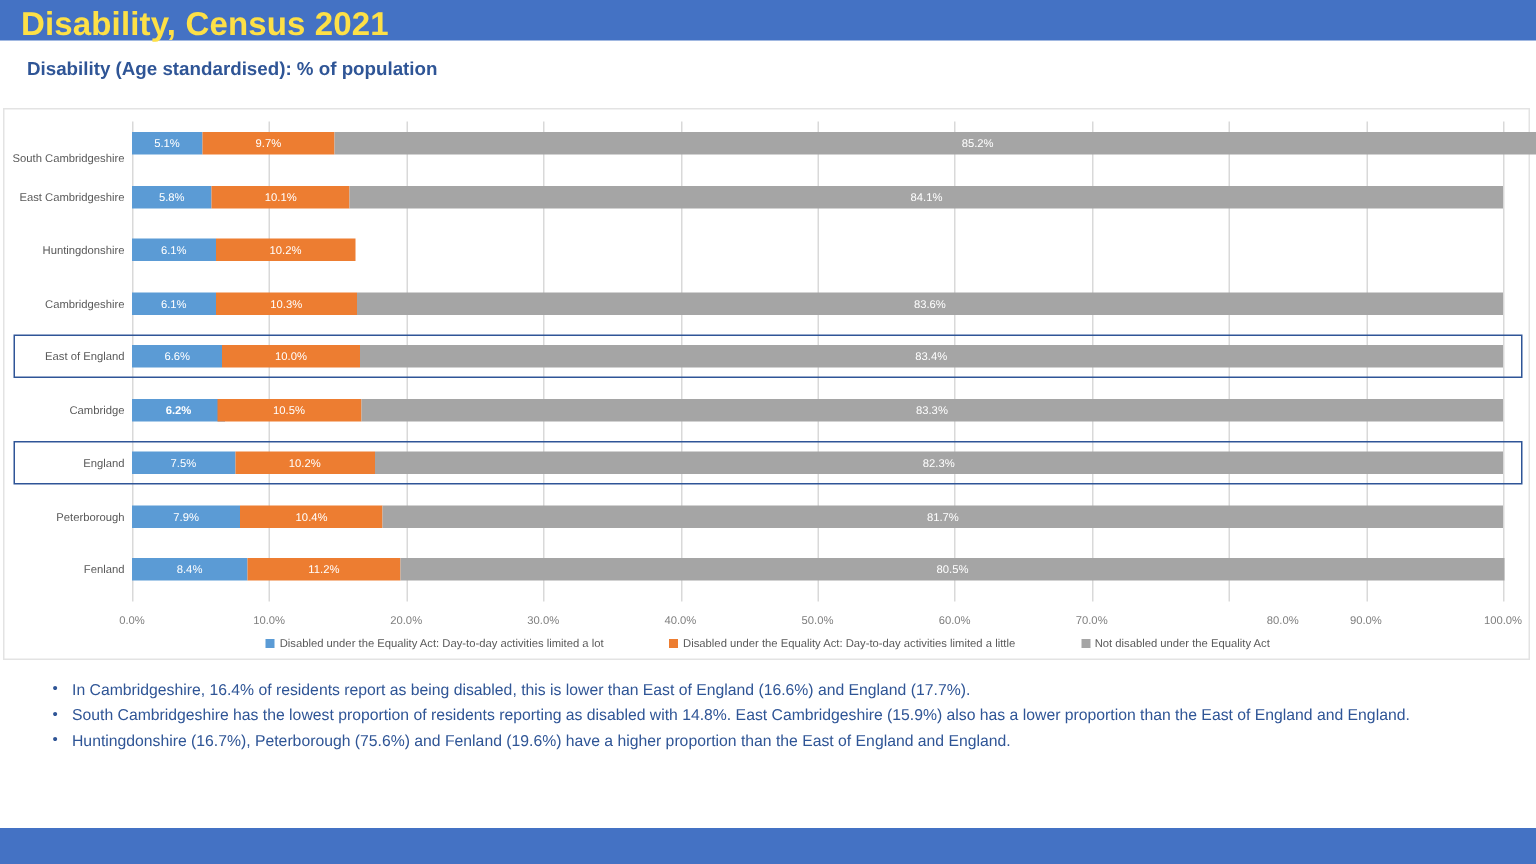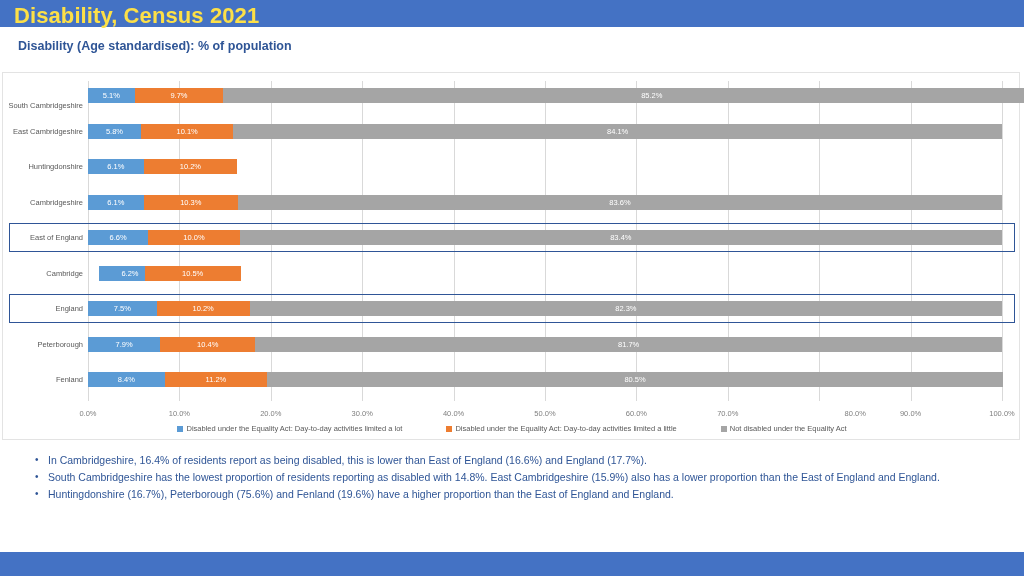--- a/index.html
+++ b/index.html
@@ -141,22 +141,23 @@
           <div class="seg a" style="left: 0px; width: 55.754px;">6.1%</div>
           <div class="seg b" style="left: 55.754px; width: 94.142px;">10.3%</div>
           <div class="seg c" style="left: 149.896px; width: 764.104px;">83.6%</div>
         </div>
         <div class="row" style="top: 149px;">
           <div class="seg a" style="left: 0px; width: 60.324px;">6.6%</div>
           <div class="seg b" style="left: 60.324px; width: 91.4px;">10.0%</div>
           <div class="seg c" style="left: 151.724px; width: 762.276px;">83.4%</div>
         </div>
         <div class="row" style="top: 184.5px;">
-          <div class="seg a" style="left: 11px; width: 62px;">6.2%</div>
+          <div class="seg a" style="left: 0px; width: 62px; font-weight: bold;">6.2%</div>
           <div class="seg b" style="left: 56.668px; width: 95.97px;">10.5%</div>
+          <div class="seg c" style="left: 152.638px; width: 761.362px;">83.3%</div>
         </div>
         <div class="row" style="top: 220px;">
           <div class="seg a" style="left: 0px; width: 68.55px;">7.5%</div>
           <div class="seg b" style="left: 68.55px; width: 93.228px;">10.2%</div>
           <div class="seg c" style="left: 161.778px; width: 752.222px;">82.3%</div>
         </div>
         <div class="row" style="top: 255.5px;">
           <div class="seg a" style="left: 0px; width: 72.206px;">7.9%</div>
           <div class="seg b" style="left: 72.206px; width: 95.056px;">10.4%</div>
           <div class="seg c" style="left: 167.262px; width: 746.738px;">81.7%</div>

